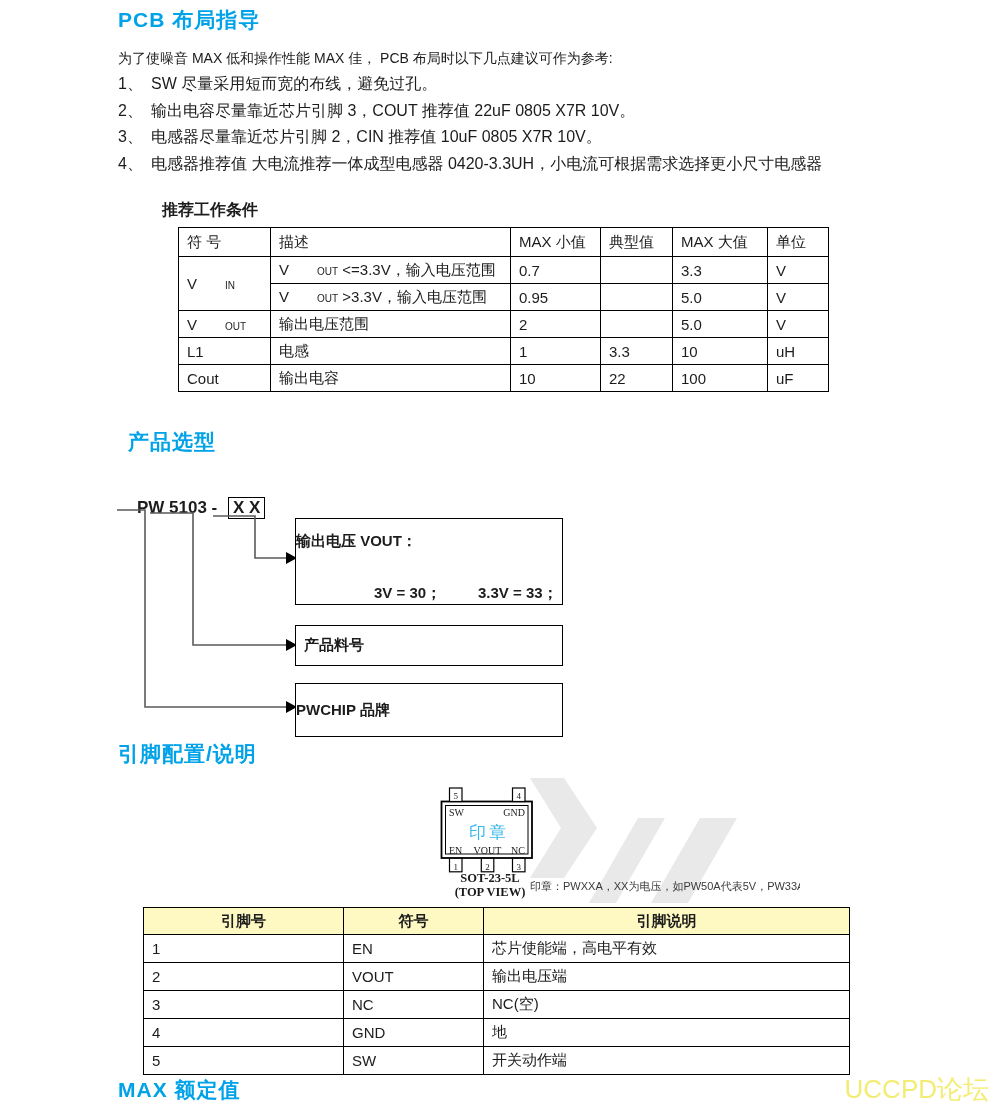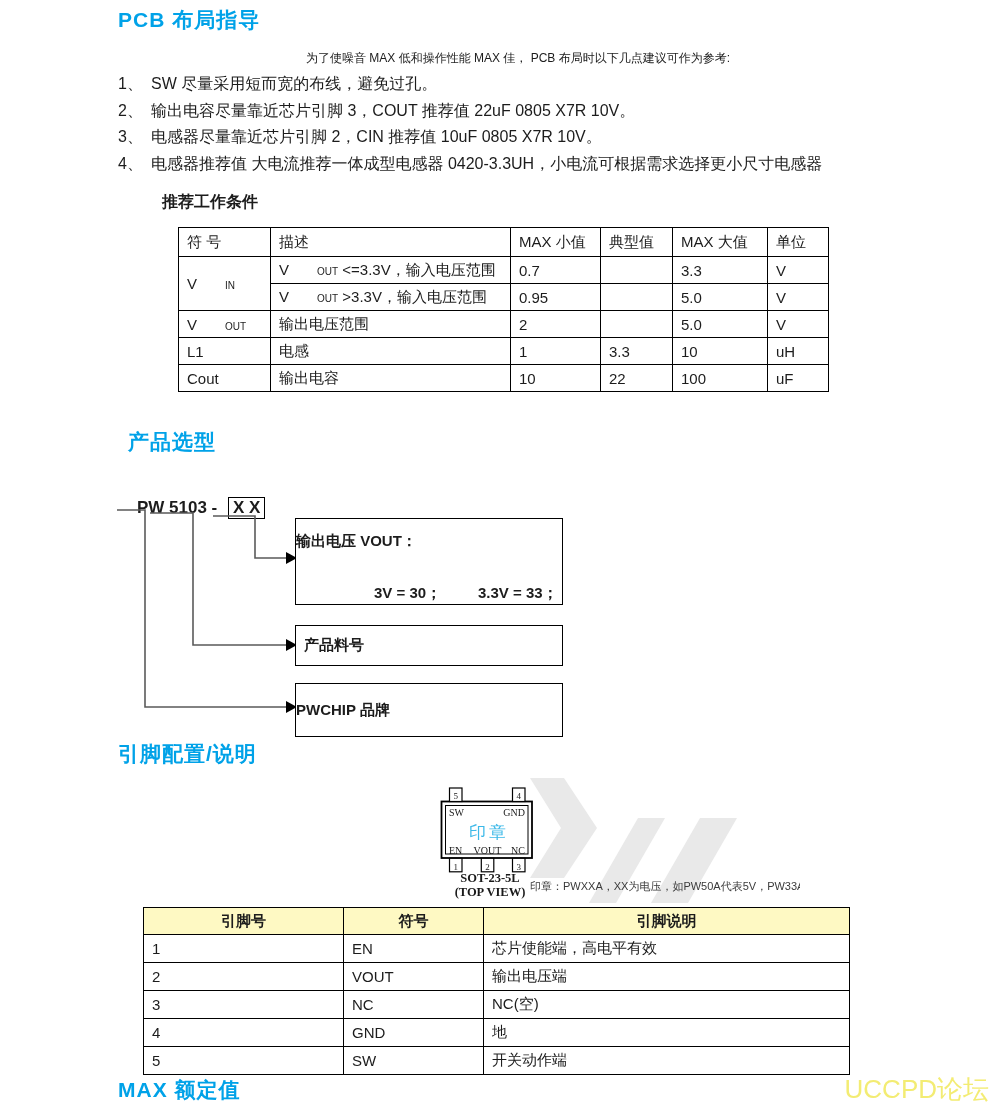--- a/index.html
+++ b/index.html
@@ -2,21 +2,21 @@
 <html><head>
 <meta charset="utf-8">
 <style>
   html,body{margin:0;padding:0;background:#fff;}
   #page{
     position:relative;width:991px;height:1106px;background:#fff;overflow:hidden;
     font-family:"Liberation Sans",sans-serif;color:#1c1c1c;
   }
   .abs{position:absolute;}
   .h-blue{color:#00A2E8;font-size:21px;font-weight:bold;letter-spacing:1px;white-space:pre;}
-  .body-text{font-size:12px;line-height:26.5px;white-space:pre-wrap;text-align:center;}
+  .body-text{font-size:14px;line-height:26.5px;white-space:pre-wrap;}
   .li{display:flex;font-size:16px;line-height:26.5px;}
   .li .num{width:33px;flex:none;}
   .li .txt{width:722px;white-space:pre-wrap;}
   .tbl-title{font-size:16px;font-weight:bold;}
 
   table{border-collapse:collapse;table-layout:fixed;}
   td,th{border:1.5px solid #000;font-size:15px;padding:0 8px;vertical-align:middle;text-align:left;overflow:hidden;white-space:nowrap;}
   .op-table th{font-weight:normal;height:28px;}
   .op-table td{height:26px;}
   .pin-table th{font-weight:bold;background:#fef9c3;height:26px;text-align:center;}
@@ -59,21 +59,21 @@
     <div class="li">
       <span class="num">3、</span>
       <span class="txt">电感器尽量靠近芯片引脚 2，CIN 推荐值 10uF 0805 X7R 10V。</span>
     </div>
     <div class="li">
       <span class="num">4、</span>
       <span class="txt">电感器推荐值 大电流推荐一体成型电感器 0420-3.3UH，小电流可根据需求选择更小尺寸电感器</span>
     </div>
   </div>
 
-  <div class="abs tbl-title" style="left:162px;top:192px;">推荐工作条件</div>
+  <div class="abs tbl-title" style="left:162px;top:200px;">推荐工作条件</div>
 
   <table class="abs op-table" style="left:178px;top:227px;width:650px;">
     <colgroup>
       <col style="width:92px">
         <col style="width:240px">
         <col style="width:90px">
       <col style="width:72px">
         <col style="width:95px">
         <col style="width:61px">
     </colgroup>

